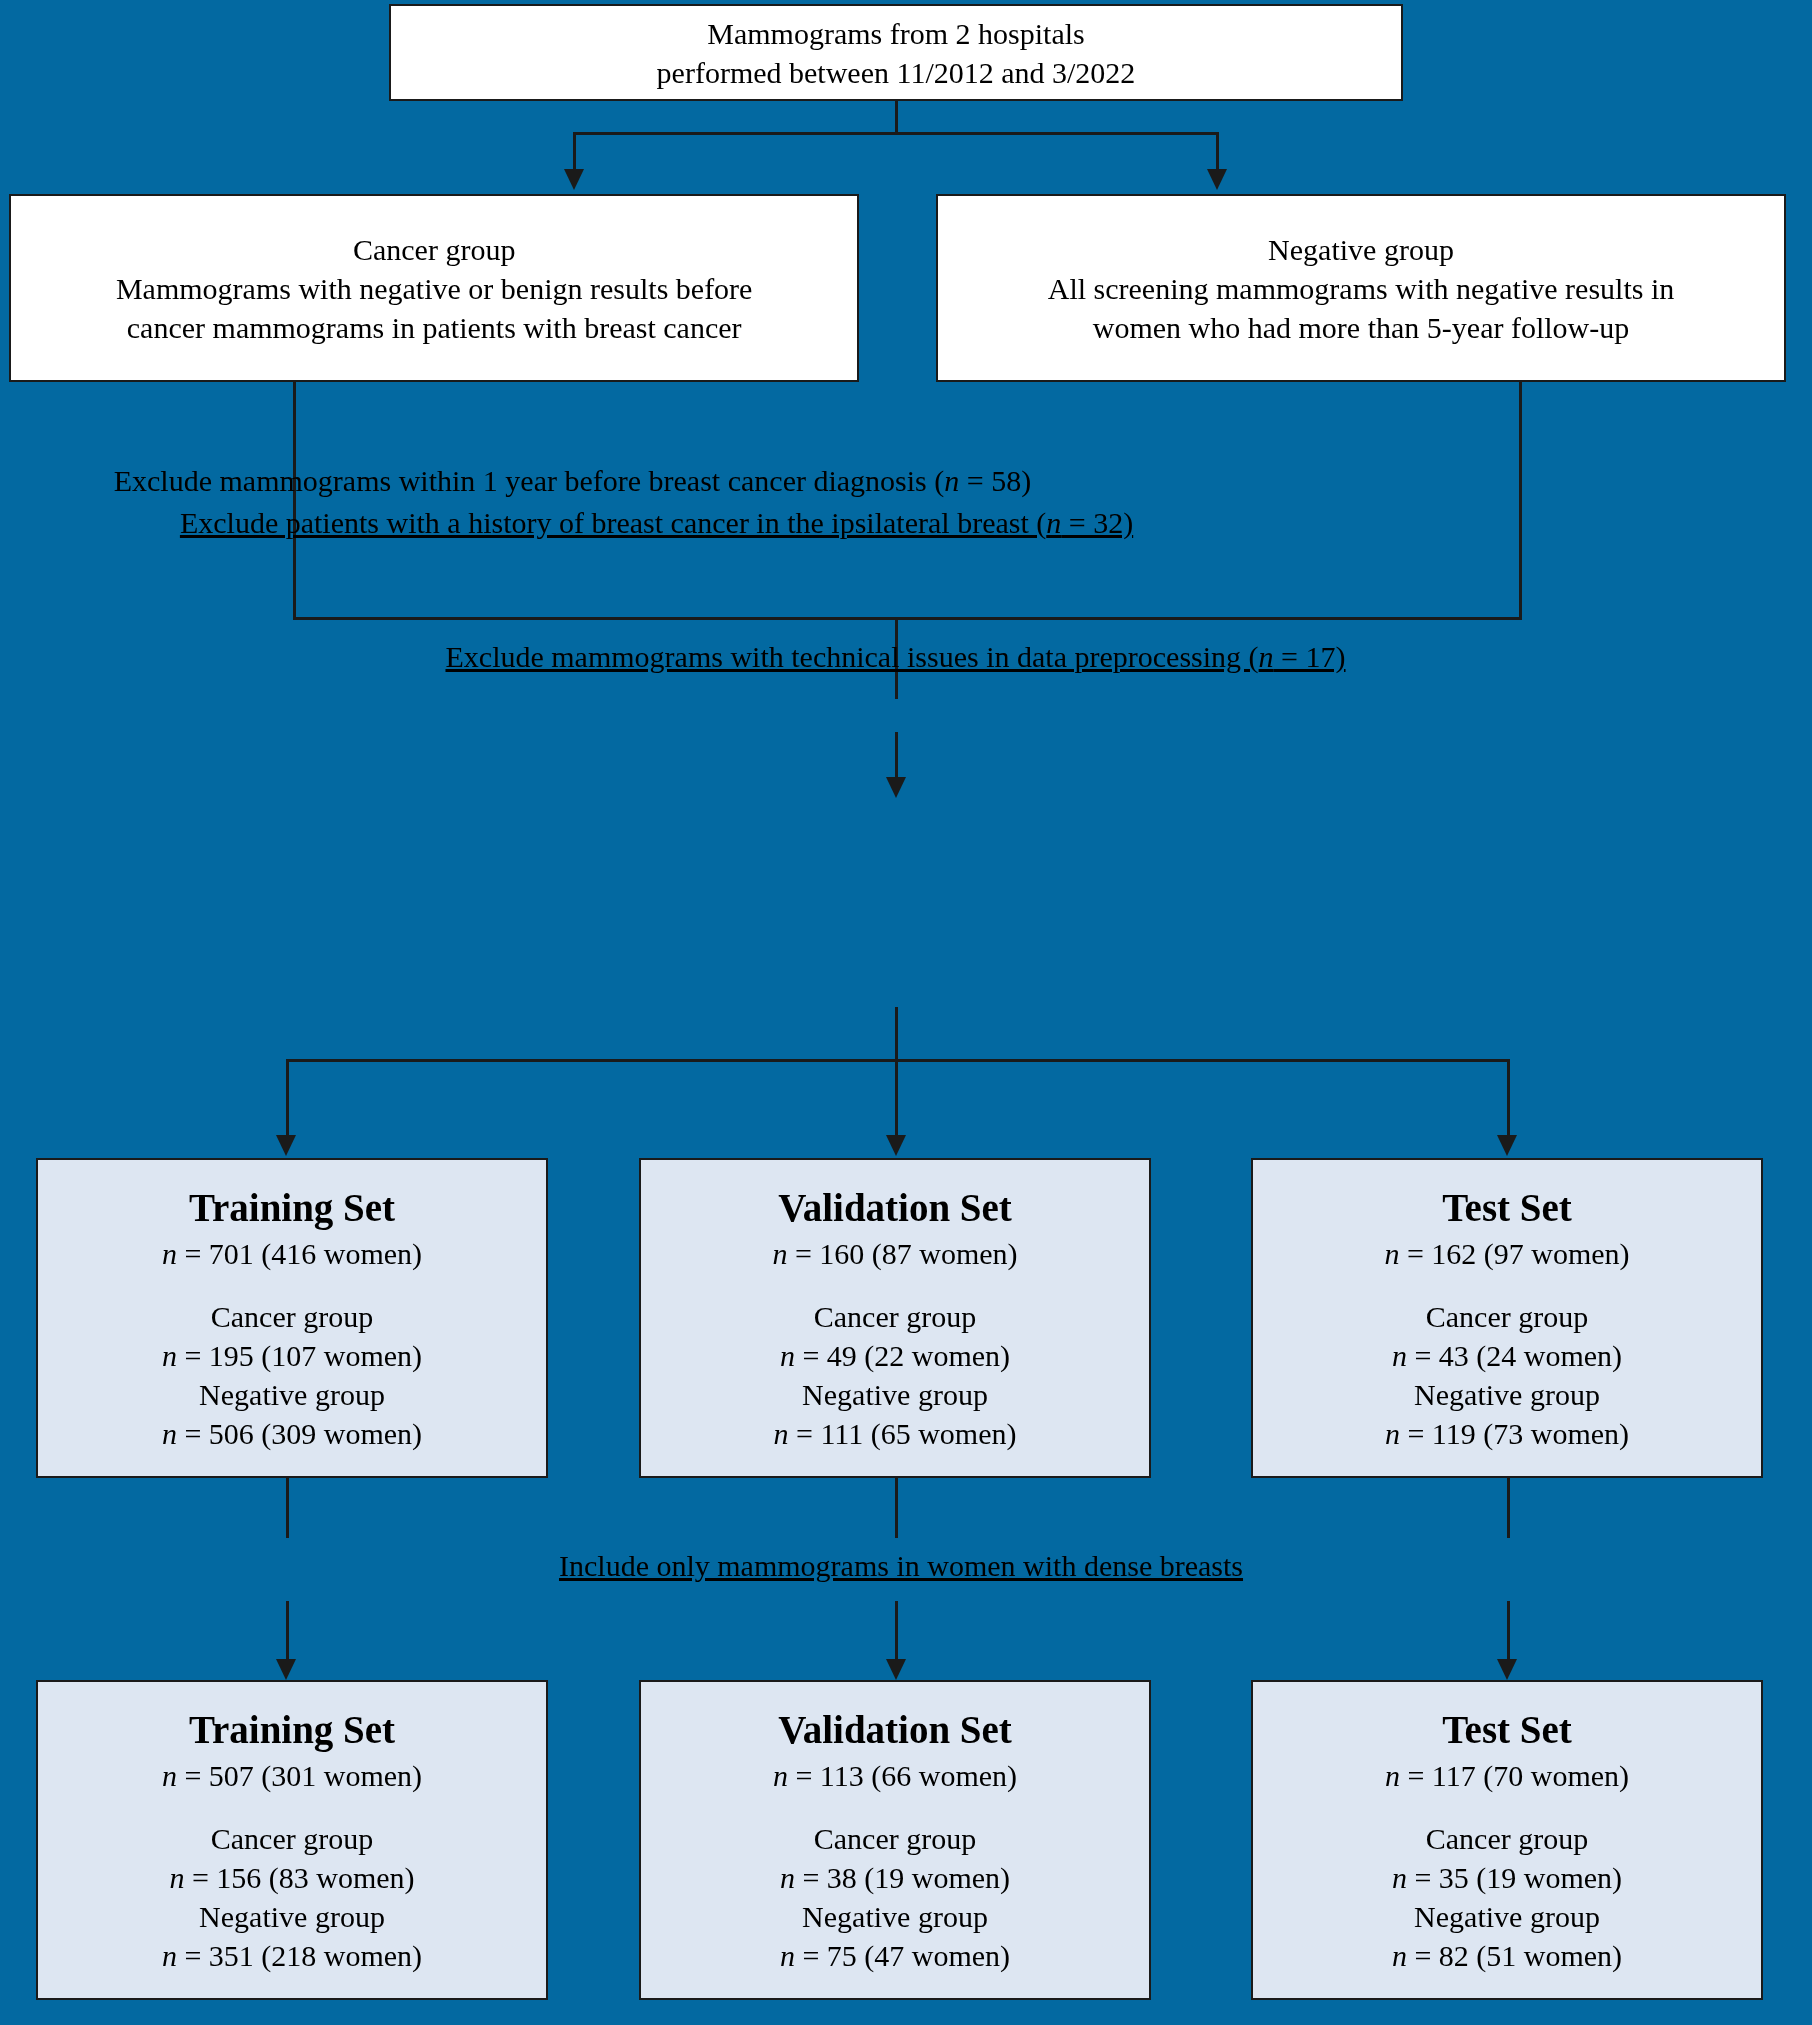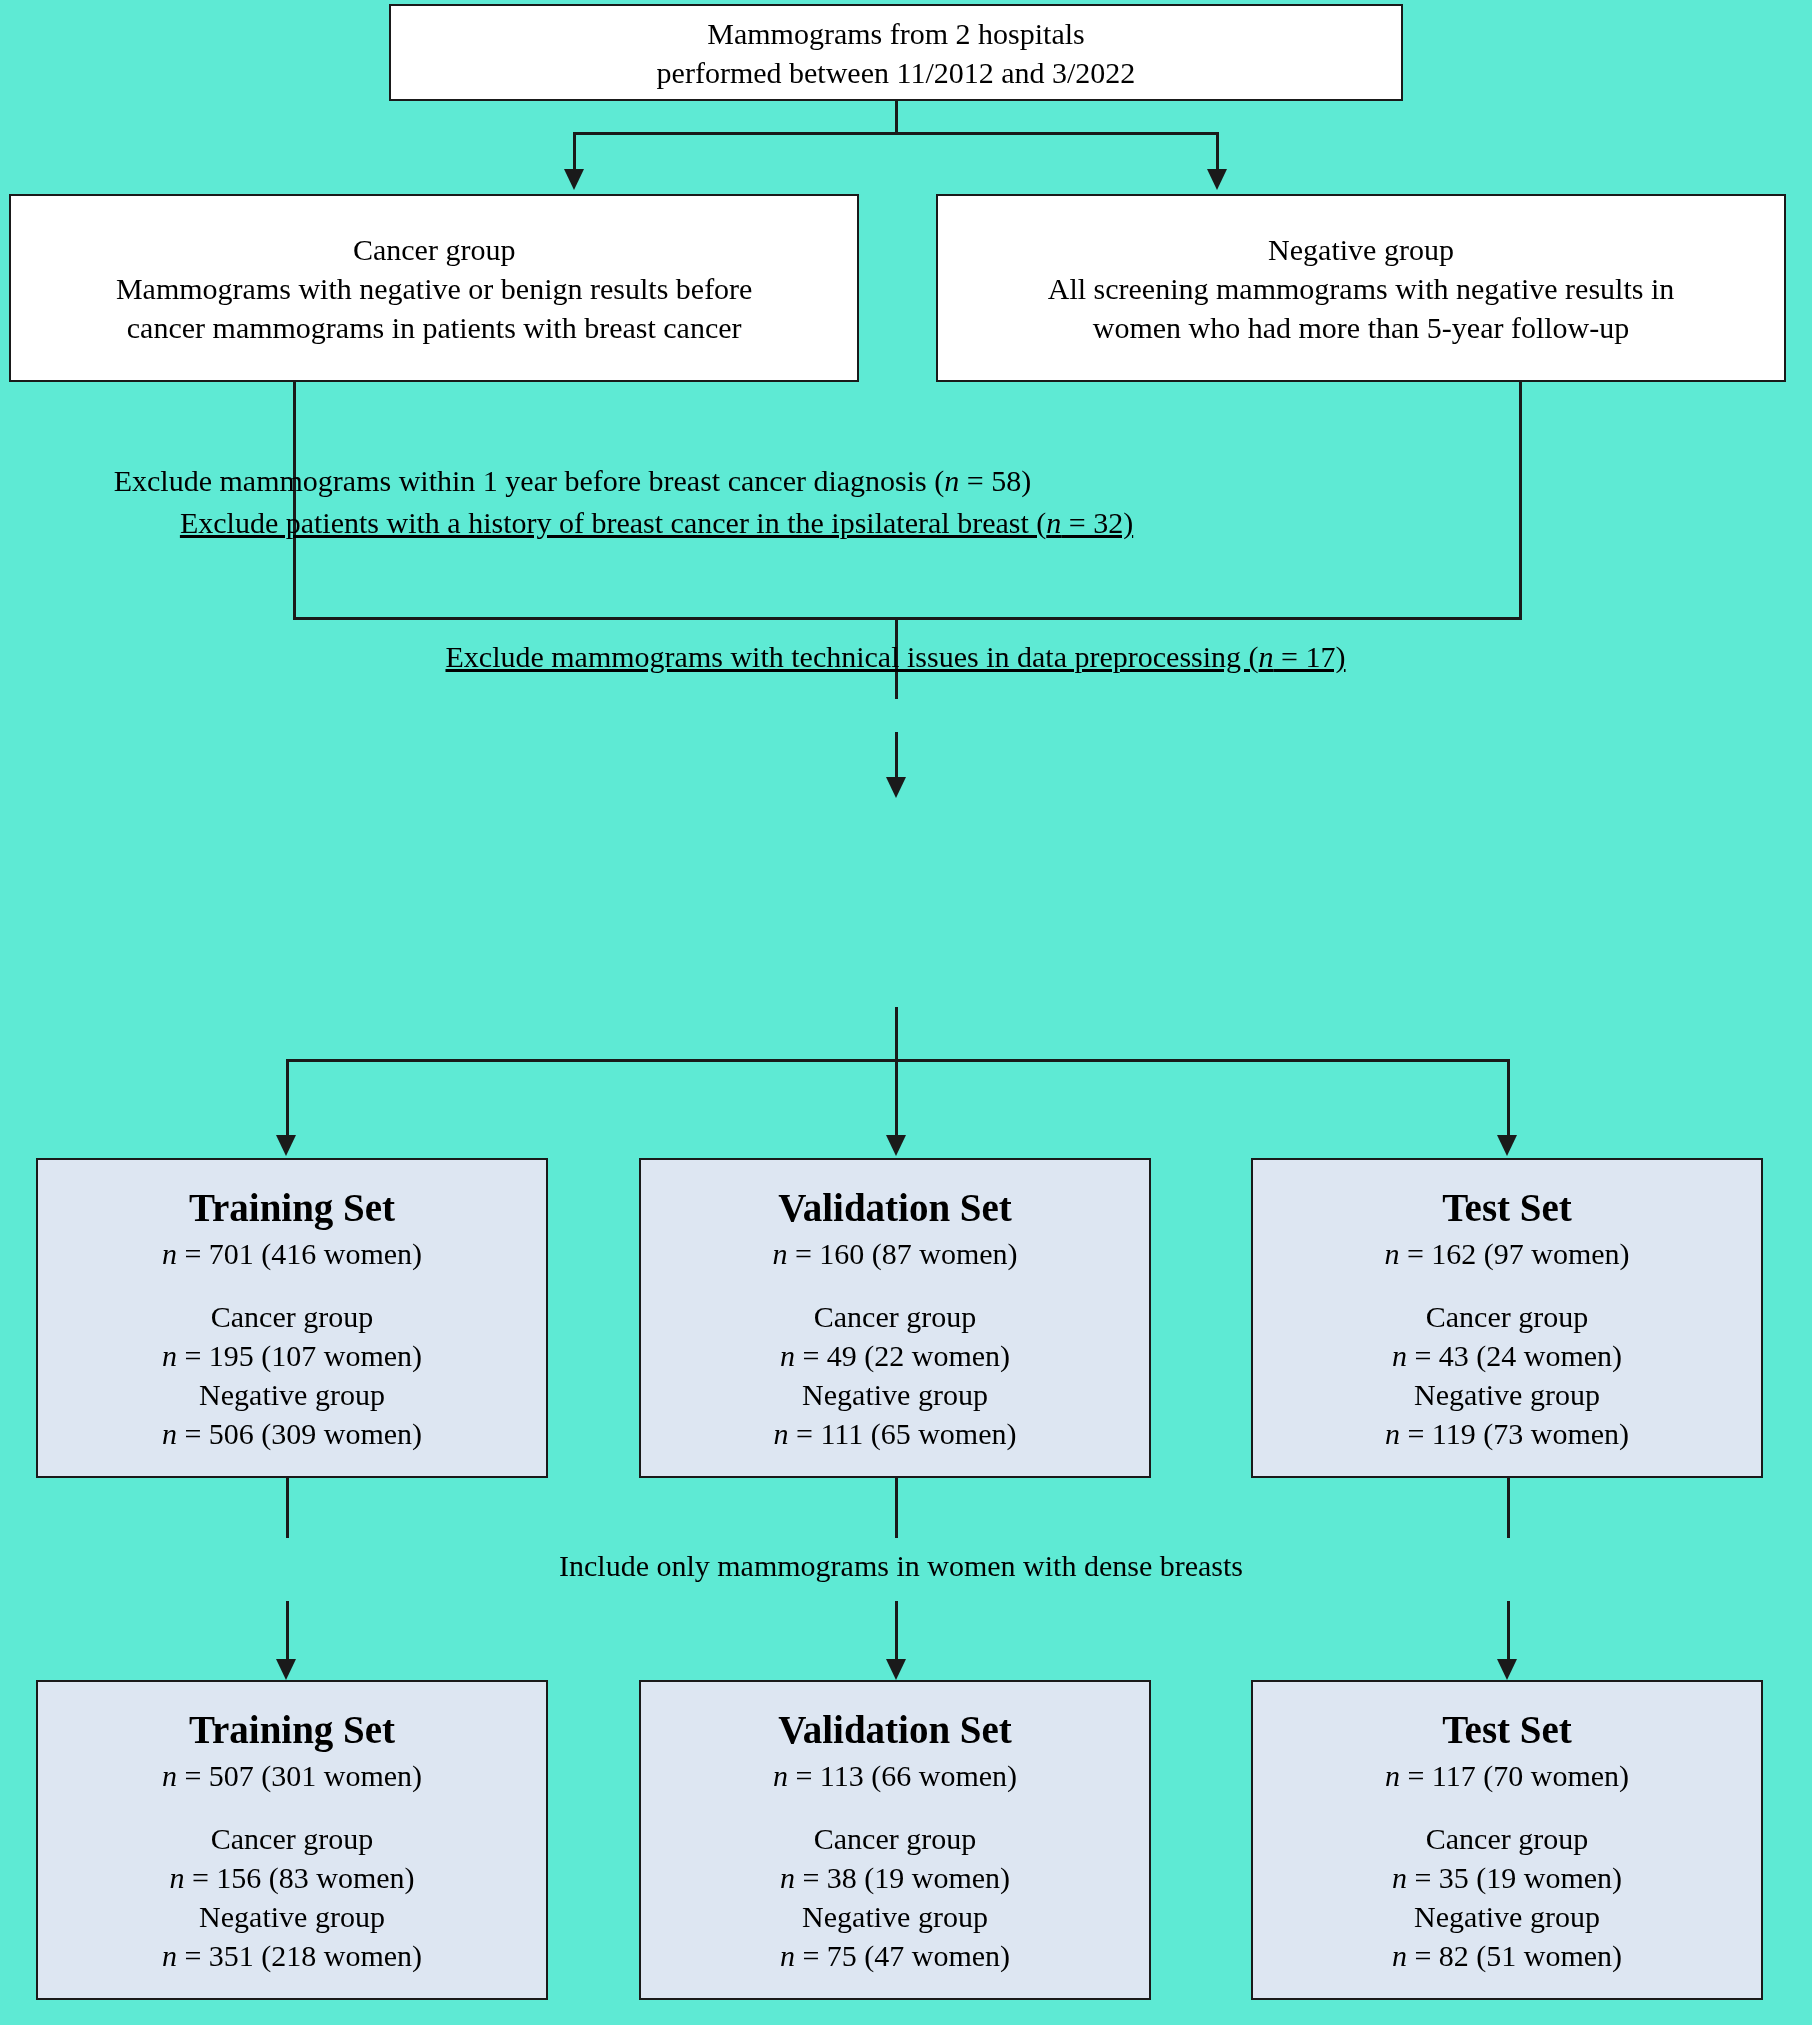--- a/index.html
+++ b/index.html
@@ -8,21 +8,21 @@
     background: #ffffff;
   }
   body {
     font-family: "Liberation Serif", "DejaVu Serif", serif;
     color: #000000;
   }
   #page {
     position: relative;
     width: 1813px;
     height: 2025px;
-    background: #5eead4;
+    background: #0369a1;
     overflow: hidden;
   }
 
   .box {
     position: absolute;
     box-sizing: border-box;
     border: 2.6px solid #1a1a1a;
     background: #ffffff;
     display: flex;
     flex-direction: column;
@@ -142,21 +142,21 @@
     <div class="line">Cancer group</div>
     <div class="line"><i class="ital">n</i> = 43 (24 women)</div>
     <div class="line">Negative group</div>
     <div class="line"><i class="ital">n</i> = 119 (73 women)</div>
   </div>
 
   <div class="conn vline" style="left:286px; top:1478px; height:60px;"></div>
   <div class="conn vline" style="left:895px; top:1478px; height:60px;"></div>
   <div class="conn vline" style="left:1507px; top:1478px; height:60px;"></div>
 
-  <div class="freetext center" style="left:389px; top:1545px; width:1024px;">Include only mammograms in women with dense breasts</div>
+  <div class="freetext center" style="left:389px; top:1545px; width:1024px;text-decoration:underline;">Include only mammograms in women with dense breasts</div>
 
   <div class="conn vline" style="left:286px; top:1601px; height:60px;"></div>
   <div class="conn vline" style="left:895px; top:1601px; height:60px;"></div>
   <div class="conn vline" style="left:1507px; top:1601px; height:60px;"></div>
   <div class="arrow" style="left:276px; top:1659px;"></div>
   <div class="arrow" style="left:886px; top:1659px;"></div>
   <div class="arrow" style="left:1497px; top:1659px;"></div>
 
   <div class="box filled" style="left:36px; top:1680px; width:512px; height:320px;">
     <div class="line bold">Training Set</div>

